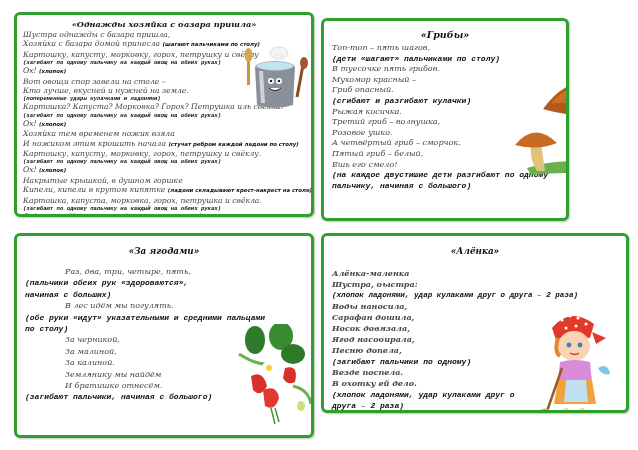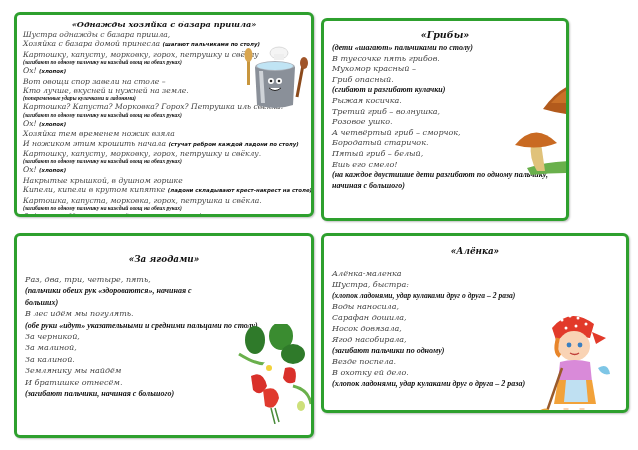--- a/index.html
+++ b/index.html
@@ -1,37 +1,37 @@
 <!DOCTYPE html>
 <html><head>
 <meta charset="utf-8">
 <style>
   html,body{margin:0;padding:0;}
   body{width:638px;height:450px;background:#ffffff;position:relative;overflow:hidden;font-family:"DejaVu Serif",serif;color:#333;}
   .card{position:absolute;border:3px solid #2ea02e;border-radius:6px;background:#fff;box-shadow:1px 1px 2px rgba(0,0,0,.25);box-sizing:border-box;overflow:hidden;}
   .title{font-family:"DejaVu Serif",serif;font-style:italic;font-weight:bold;color:#111;text-align:center;}
   .line{font-style:italic;color:#444;white-space:nowrap;}
-  .note{font-family:Liberation Serif, serif;font-style:italic;font-weight:bold;color:#111;}
+  .note{font-family:Liberation Mono, monospace;font-style:italic;font-weight:bold;color:#111;}
   .inl{font-family:"DejaVu Sans",sans-serif;font-style:italic;font-weight:bold;color:#111;}
   #c1{left:14px;top:12px;width:300px;height:205px;padding:4px 6px;}
   #c1 .title{font-size:8.2px;margin-bottom:1px;}
   #c1 .line{font-size:7.6px;line-height:9.4px;}
   #c1 .note{font-size:5.6px;line-height:7px;white-space:nowrap;}
   #c1 .inl{font-size:5.4px;}
   #c2{left:321px;top:18px;width:248px;height:203px;padding:6px 8px;}
   #c2 .title{font-size:9.5px;margin-bottom:3px;margin-top:2px;}
   #c2 .line{font-size:8px;line-height:10.6px;}
   #c2 .note{font-size:8px;line-height:10.6px;}
-  #c3{left:14px;top:233px;width:300px;height:205px;padding:14px 8px;}
+  #c3{left:14px;top:233px;width:300px;height:205px;padding:6px 8px;}
   #c3 .title{font-size:8.8px;margin:4px 0 10px;}
-  #c3 .line{font-size:8px;line-height:11.4px;}
+  #c3 .line{font-size:8px;line-height:11.4px;margin-left:40px;}
   #c3 .note{font-size:8px;line-height:11.4px;}
   #c4{left:321px;top:233px;width:308px;height:180px;padding:6px 8px;}
   #c4 .title{font-size:8.8px;margin:4px 0 12px;}
-  #c4 .line{font-size:8px;line-height:11px;}
+  #c4 .line{font-size:8px;line-height:11px;font-weight:bold;}
   #c4 .note{font-size:8px;line-height:11px;}
   .pic{position:absolute;}
 </style>
 </head>
 <body>
 
 <div class="card" id="c1">
   <div class="title">«Однажды хозяйка с базара пришла»</div>
   <div>
     <div class="line"><span>Шустра однажды с базара пришла,</span></div>
@@ -71,30 +71,30 @@
       <circle cx="40" cy="36" r="1.3" fill="#222"></circle>
     <path d="M30 43 Q36 48 42 43" stroke="#222" fill="#fff" stroke-width="1"></path>
     <path d="M64 20 L58 52" stroke="#8b4a1c" stroke-width="3"></path>
     <ellipse cx="65" cy="18" rx="4" ry="6" fill="#a0552a"></ellipse>
   </svg>
 </div>
 
 <div class="card" id="c2">
   <div class="title">«Грибы»</div>
   <div>
+    <div class="line">Топ-топ – пять шагов,</div>
     <div class="note">(дети «шагают» пальчиками по столу)</div>
     <div class="line">В туесочке пять грибов.</div>
     <div class="line">Мухомор красный –</div>
     <div class="line">Гриб опасный.</div>
     <div class="note">(сгибают и разгибают кулачки)</div>
     <div class="line">Рыжая косичка.</div>
     <div class="line">Третий гриб – волнушка,</div>
     <div class="line">Розовое ушко.</div>
     <div class="line">А четвёртый гриб – сморчок,</div>
-    <div class="line">Бородатый старичок.</div>
     <div class="line">Пятый гриб – белый,</div>
     <div class="line">Ешь его смело!</div>
     <div class="note">(на каждое двустишие дети разгибают по одному пальчику, начиная с большого)</div>
   </div>
   <svg class="pic" style="left:183px;top:42px;" width="118" height="118" viewBox="0 0 118 118">
     <path d="M20 105 Q60 92 105 104 L100 112 Q60 108 24 112Z" fill="#6ab04c"></path>
     <path d="M70 40 Q64 75 68 108 L86 108 Q92 75 84 40Z" fill="#e3c77a"></path>
     <path d="M66 50 Q62 80 70 106" stroke="#c9a55a" stroke-width="2" fill="none"></path>
     <path d="M36 46 Q74 -6 116 46 Q76 58 36 46Z" fill="#b25a1c"></path>
     <path d="M44 40 Q74 6 108 40" fill="#d47a2e" opacity=".7"></path>
@@ -139,20 +139,21 @@
 <div class="card" id="c4">
   <div class="title">«Алёнка»</div>
   <div>
     <div class="line">Алёнка-маленка</div>
     <div class="line">Шустра, быстра:</div>
     <div class="note" style="white-space:nowrap;font-size:7.6px;">(хлопок ладонями, удар кулаками друг о друга – 2 раза)</div>
     <div class="line">Воды наносила,</div>
     <div class="line">Сарафан дошила,</div>
     <div class="line">Носок довязала,</div>
     <div class="line">Ягод насобирала,</div>
+    <div class="line">Песню допела,</div>
     <div class="note">(загибают пальчики по одному)</div>
     <div class="line">Везде поспела.</div>
     <div class="line">В охотку ей дело.</div>
     <div class="note" style="width:200px;">(хлопок ладонями, удар кулаками друг о друга – 2 раза)</div>
   </div>
   <svg class="pic" style="left:212px;top:72px;" width="80" height="128" viewBox="0 0 80 128">
     <path d="M16 20 Q34 -2 58 16 L54 30 Q34 26 20 32Z" fill="#e23a2a"></path>
     <circle cx="26" cy="12" r="1.5" fill="#fff"></circle>
       <circle cx="34" cy="8" r="1.5" fill="#fff"></circle>
       <circle cx="42" cy="10" r="1.5" fill="#fff"></circle>

